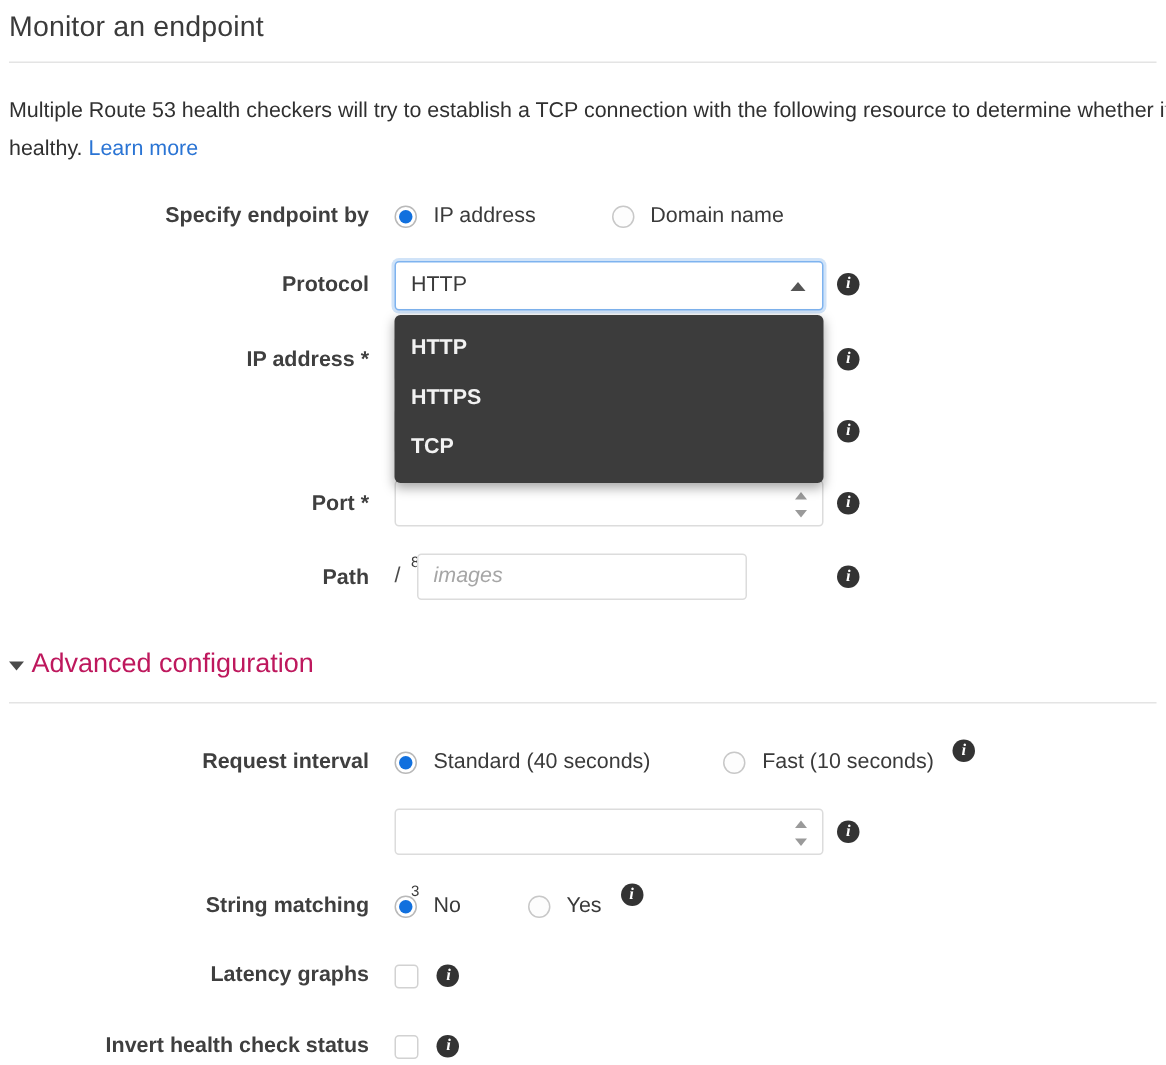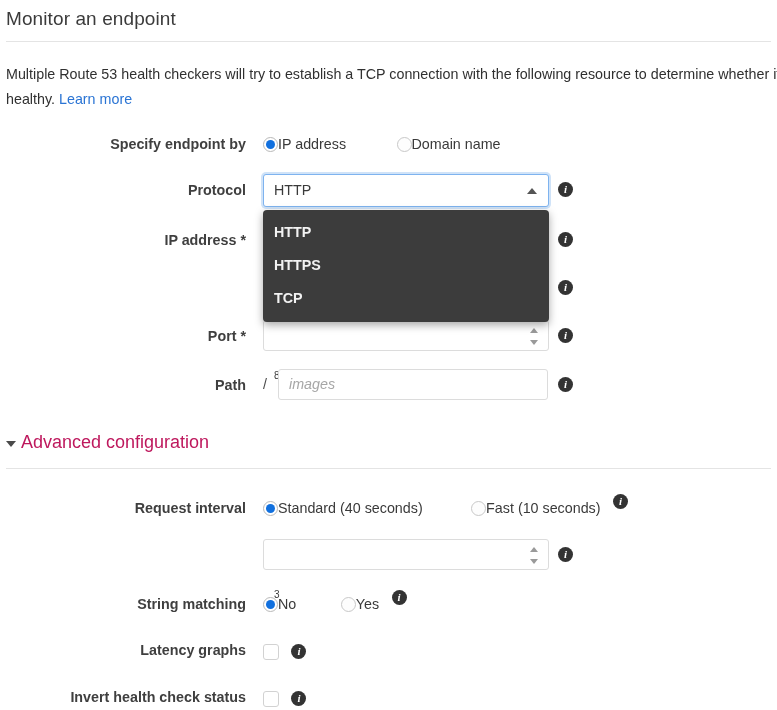--- a/index.html
+++ b/index.html
@@ -115,21 +115,21 @@
     width: 9px;
     height: 9px;
     margin-left: -4.5px;
     margin-top: -4.5px;
     border-radius: 50%;
     background: #1170de;
   }
   .radio-label {
     font-size: 14.3px;
     color: #3a3a3a;
-    margin-left: 0;
+    margin-left: 11px;
     white-space: nowrap;
   }
 
   
   .checkbox {
     width: 16px;
     height: 16px;
     border: 1px solid #d2d2d2;
     border-radius: 3px;
     background: #ffffff;
@@ -375,21 +375,21 @@
         </span>
       </div>
     </div>
     <span class="info info-after" style="left:558px;">i</span>
   </div>
 
   <div class="row">
     <div class="lbl">Path</div>
     <span class="slash">/</span>
     <div class="field path-input">
-      <div class="input" style="width:270px;">
+      <div class="input" style="width:220px;">
         <span class="ph">images</span>
       </div>
     </div>
     <span class="info info-after" style="left:558px;">i</span>
   </div>
 
 </div>
 
 <div class="dropdown">
   <div class="dropdown-item">HTTP</div>

